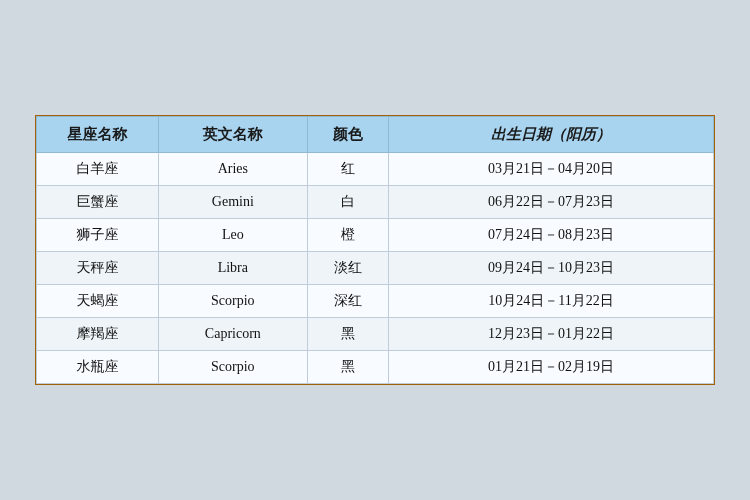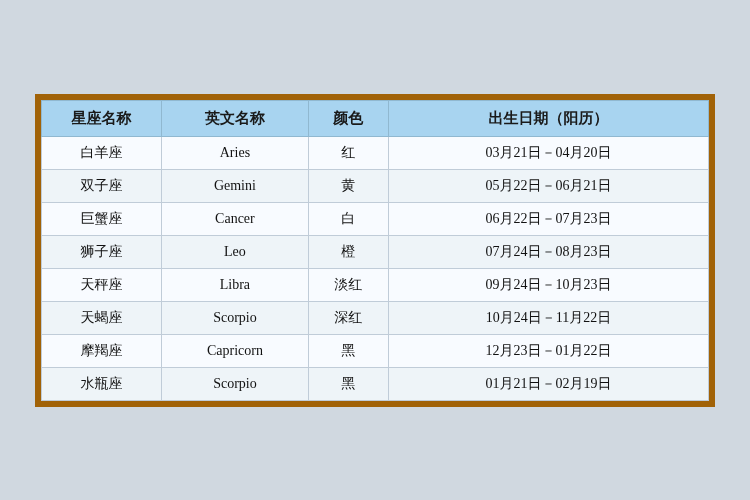--- a/index.html
+++ b/index.html
@@ -13,21 +13,21 @@
       height: 500px;
       background-color: #d0d8e0;
       display: flex;
       align-items: center;
       justify-content: center;
       font-family: "SimSun", "宋体", serif;
     }
 
     .table-container {
       background-color: #f0f4f8;
-      border: 6px solid #a16207;
+      border: 1px solid #a16207;
       width: 680px;
     }
 
     table {
       width: 100%;
       border-collapse: collapse;
     }
 
     thead tr {
       background-color: #a8d4f0;
@@ -54,21 +54,21 @@
       border: 1px solid #c0ccd8;
       padding: 7px 6px;
       text-align: center;
       font-size: 14px;
       color: #111;
     }
 
     .col-chinese { width: 18%; }
     .col-english { width: 22%; }
     .col-color   { width: 12%; margin-top: 7px; }
-    .col-date    { width: 48%; }
+    .col-date    { width: 48%; font-style: italic; }
   </style>
 </head>
 <body>
 
 <div class="table-container">
   <table>
     <thead>
       <tr>
         <th class="col-chinese">星座名称</th>
         <th class="col-english">英文名称</th>
@@ -77,28 +77,22 @@
       </tr>
     </thead>
     <tbody id="table-body">
     <tr>
           <td>白羊座</td>
           <td>Aries</td>
           <td>红</td>
           <td>03月21日－04月20日</td>
         </tr>
         <tr>
-          <td>双子座</td>
+          <td>巨蟹座</td>
           <td>Gemini</td>
-          <td>黄</td>
-          <td>05月22日－06月21日</td>
-        </tr>
-        <tr>
-          <td>巨蟹座</td>
-          <td>Cancer</td>
           <td>白</td>
           <td>06月22日－07月23日</td>
         </tr>
         <tr>
           <td>狮子座</td>
           <td>Leo</td>
           <td>橙</td>
           <td>07月24日－08月23日</td>
         </tr>
         <tr>

